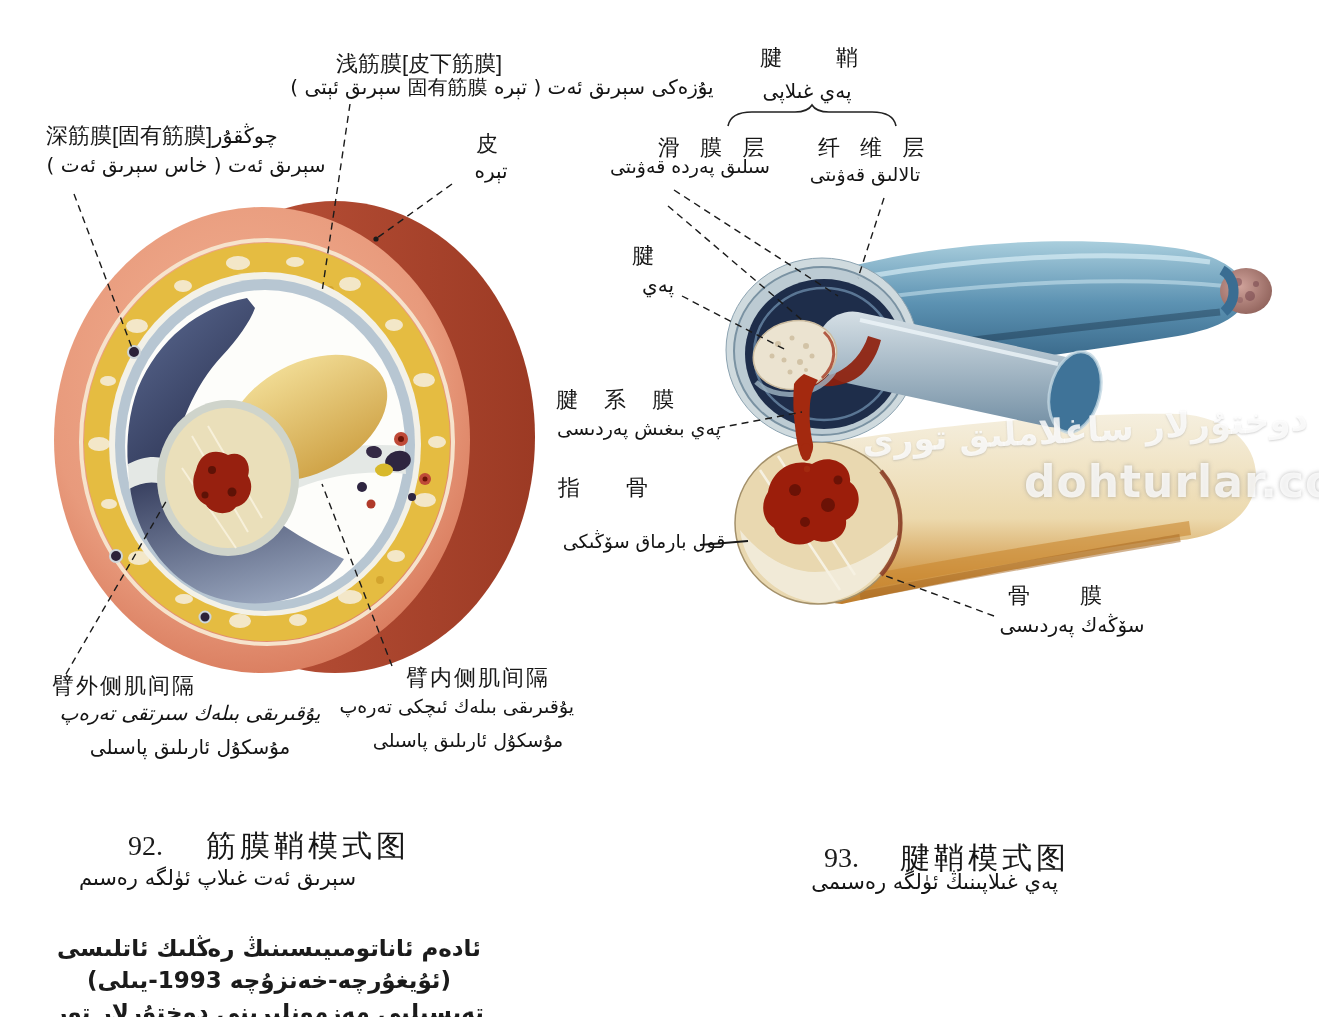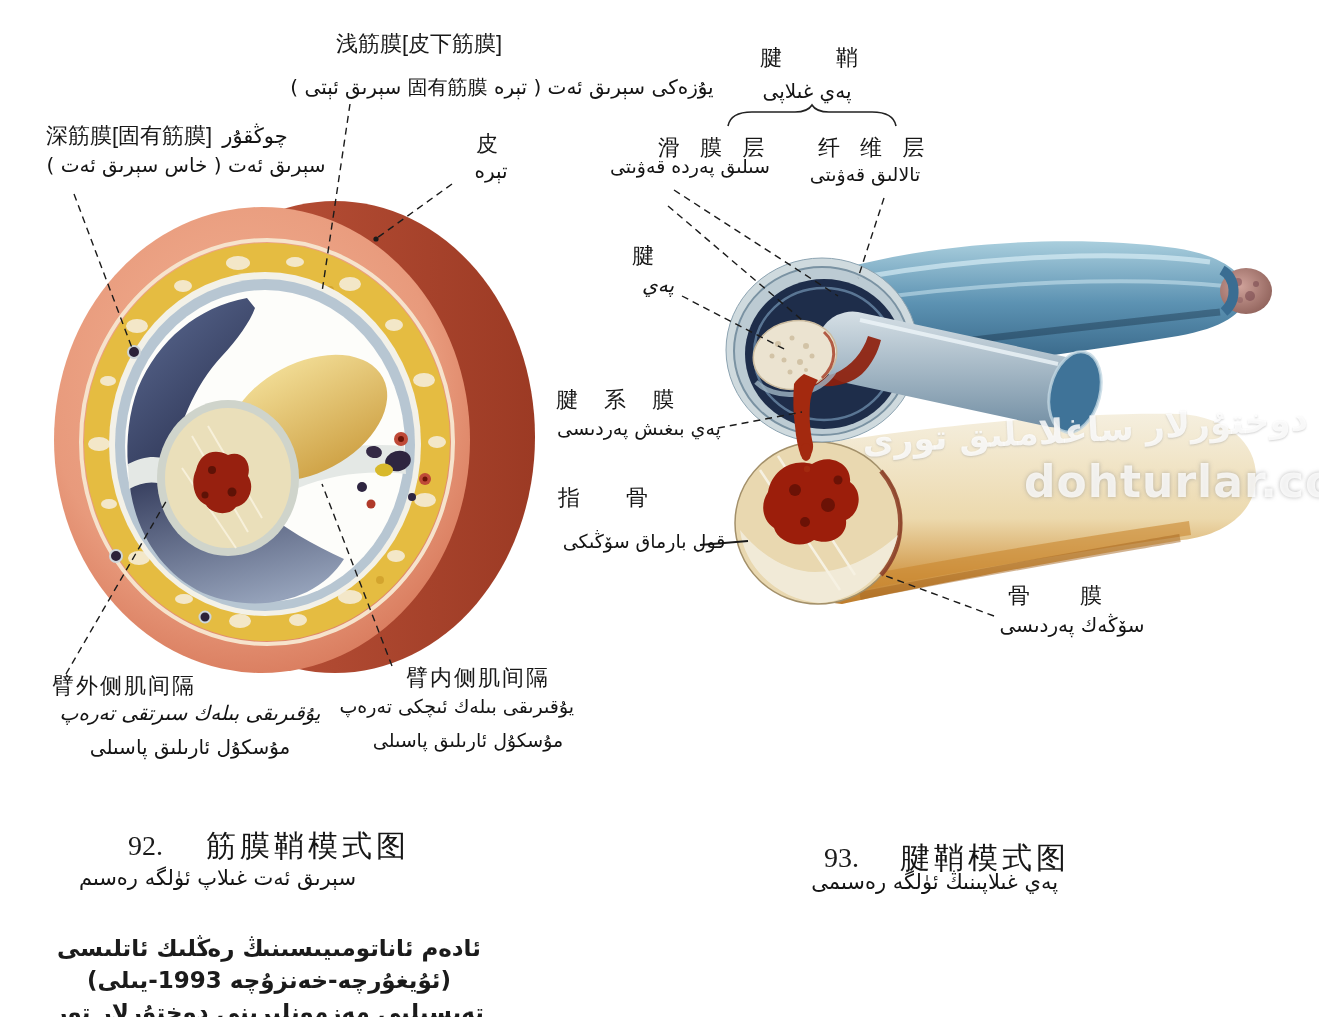--- a/index.html
+++ b/index.html
@@ -10,21 +10,21 @@
   .zh{font-family:"Liberation Sans",sans-serif;font-size:22px;color:#181818;white-space:pre;line-height:1.1;}
   .zh.ls7{letter-spacing:7px;}
   .zh.ls10{letter-spacing:10px;}
   .zh.ls12{letter-spacing:12px;}
   .zh.ls14{letter-spacing:14px;}
   .zh.ls16{letter-spacing:16px;}
   .ug{font-family:"DejaVu Sans",sans-serif;font-size:20px;color:#141414;direction:rtl;
       white-space:nowrap;text-align:center;line-height:1.15;}
   .ug.s19{font-size:19px;}
   .ug.s21{font-size:21px;text-align:right;}
-  .row{display:flex;gap:10px;align-items:flex-start;}
+  .row{display:flex;align-items:flex-start;}
   .cap-num{font-family:"Liberation Serif",serif;font-size:28px;color:#1b1b1b;}
   .cap-zh{font-family:"Liberation Serif","Liberation Sans",sans-serif;font-size:30px;letter-spacing:4px;color:#151515;white-space:pre;}
   .credit{font-weight:bold;font-size:23px;direction:rtl;text-align:center;line-height:1.4;color:#1b1b1b;
           font-family:"DejaVu Sans",sans-serif;}
   .wm-callig{font-size:34px;font-weight:bold;direction:rtl;color:rgba(255,255,255,0.82);
              transform:rotate(-3deg);text-shadow:0 1px 2px rgba(150,150,150,0.4);white-space:nowrap;}
   .wm-domain{font-size:44px;font-weight:bold;letter-spacing:1px;color:rgba(255,255,255,0.8);
              text-shadow:0 0 4px rgba(140,140,140,0.6);white-space:nowrap;}
 </style>
 </head>
@@ -231,21 +231,21 @@
     <path d="M 994,616 L 886,576"></path>
     <path d="M 66,674 L 168,498"></path>
     <path d="M 392,666 L 322,484"></path>
   </g>
   <path d="M 700,545 L 748,541" stroke="#1b1b1b" stroke-width="1.8" fill="none"></path>
   <circle cx="376" cy="239" r="2.6" fill="#1b1b1b"></circle>
   <path fill="none" stroke="#222" stroke-width="1.6" d="M 728,126 C 730,115 741,112 752,112 L 795,112 C 804,112 809,110 812,105
        C 815,110 820,112 829,112 L 872,112 C 883,112 894,115 896,126"></path>
 </svg>
 
-<div class="abs" style="left:336px;top:32px;">
+<div class="abs" style="left:336px;top:52px;">
   <span class="zh">浅筋膜[皮下筋膜]</span></div>
 <div class="abs ug" style="left:290px;top:76px;width:424px;" dir="rtl">يۇزەكى سېرىق ئەت ( تېرە 固有筋膜 سېرىق ئېتى )</div>
 
 <div class="abs row" style="left:46px;top:124px;">
   <span class="zh">深筋膜[固有筋膜]</span>
   <span class="ug s21" dir="rtl">چوڭقۇر</span>
 </div>
 <div class="abs ug" style="left:20px;top:154px;width:332px;" dir="rtl">سېرىق ئەت ( خاس سېرىق ئەت )</div>
 
 <div class="abs zh" style="left:476px;top:132px;">皮</div>
@@ -254,26 +254,26 @@
 <div class="abs zh ls16" style="left:760px;top:46px;">腱　鞘</div>
 <div class="abs ug" style="left:752px;top:80px;width:110px;" dir="rtl">پەي غىلاپى</div>
 
 <div class="abs zh ls7" style="left:658px;top:136px;">滑 膜 层</div>
 <div class="abs ug s19" style="left:636px;top:156px;width:134px;" dir="rtl">سىلىق پەردە قەۋىتى</div>
 
 <div class="abs zh ls7" style="left:818px;top:136px;">纤 维 层</div>
 <div class="abs ug s19" style="left:806px;top:164px;width:118px;" dir="rtl">تالالىق قەۋىتى</div>
 
 <div class="abs zh" style="left:632px;top:244px;">腱</div>
-<div class="abs ug" style="left:636px;top:274px;width:44px;font-style:italic;" dir="rtl">پەي</div>
+<div class="abs ug" style="left:636px;top:274px;width:44px;" dir="rtl">پەي</div>
 
 <div class="abs zh ls10" style="left:556px;top:388px;">腱 系 膜</div>
 <div class="abs ug s19" style="left:544px;top:418px;width:190px;" dir="rtl">پەي بىغىش پەردىسى</div>
 
-<div class="abs zh ls12" style="left:558px;top:486px;">指　骨</div>
+<div class="abs zh ls12" style="left:558px;top:476px;">指　骨</div>
 <div class="abs ug s19" style="left:560px;top:531px;width:168px;" dir="rtl">قول بارماق سۆڭىكى</div>
 
 <div class="abs zh ls14" style="left:1008px;top:584px;">骨　膜</div>
 <div class="abs ug" style="left:994px;top:614px;width:156px;" dir="rtl">سۆڭەك پەردىسى</div>
 
 <div class="abs zh" style="left:52px;top:674px;letter-spacing:2px;">臂外侧肌间隔</div>
 <div class="abs ug" style="left:40px;top:702px;width:300px;font-style:italic;" dir="rtl">يۇقىرىقى بىلەك سىرتقى تەرەپ</div>
 <div class="abs ug" style="left:40px;top:736px;width:300px;" dir="rtl">مۇسكۇل ئارىلىق پاسىلى</div>
 
 <div class="abs zh" style="left:406px;top:666px;letter-spacing:2px;">臂内侧肌间隔</div>

